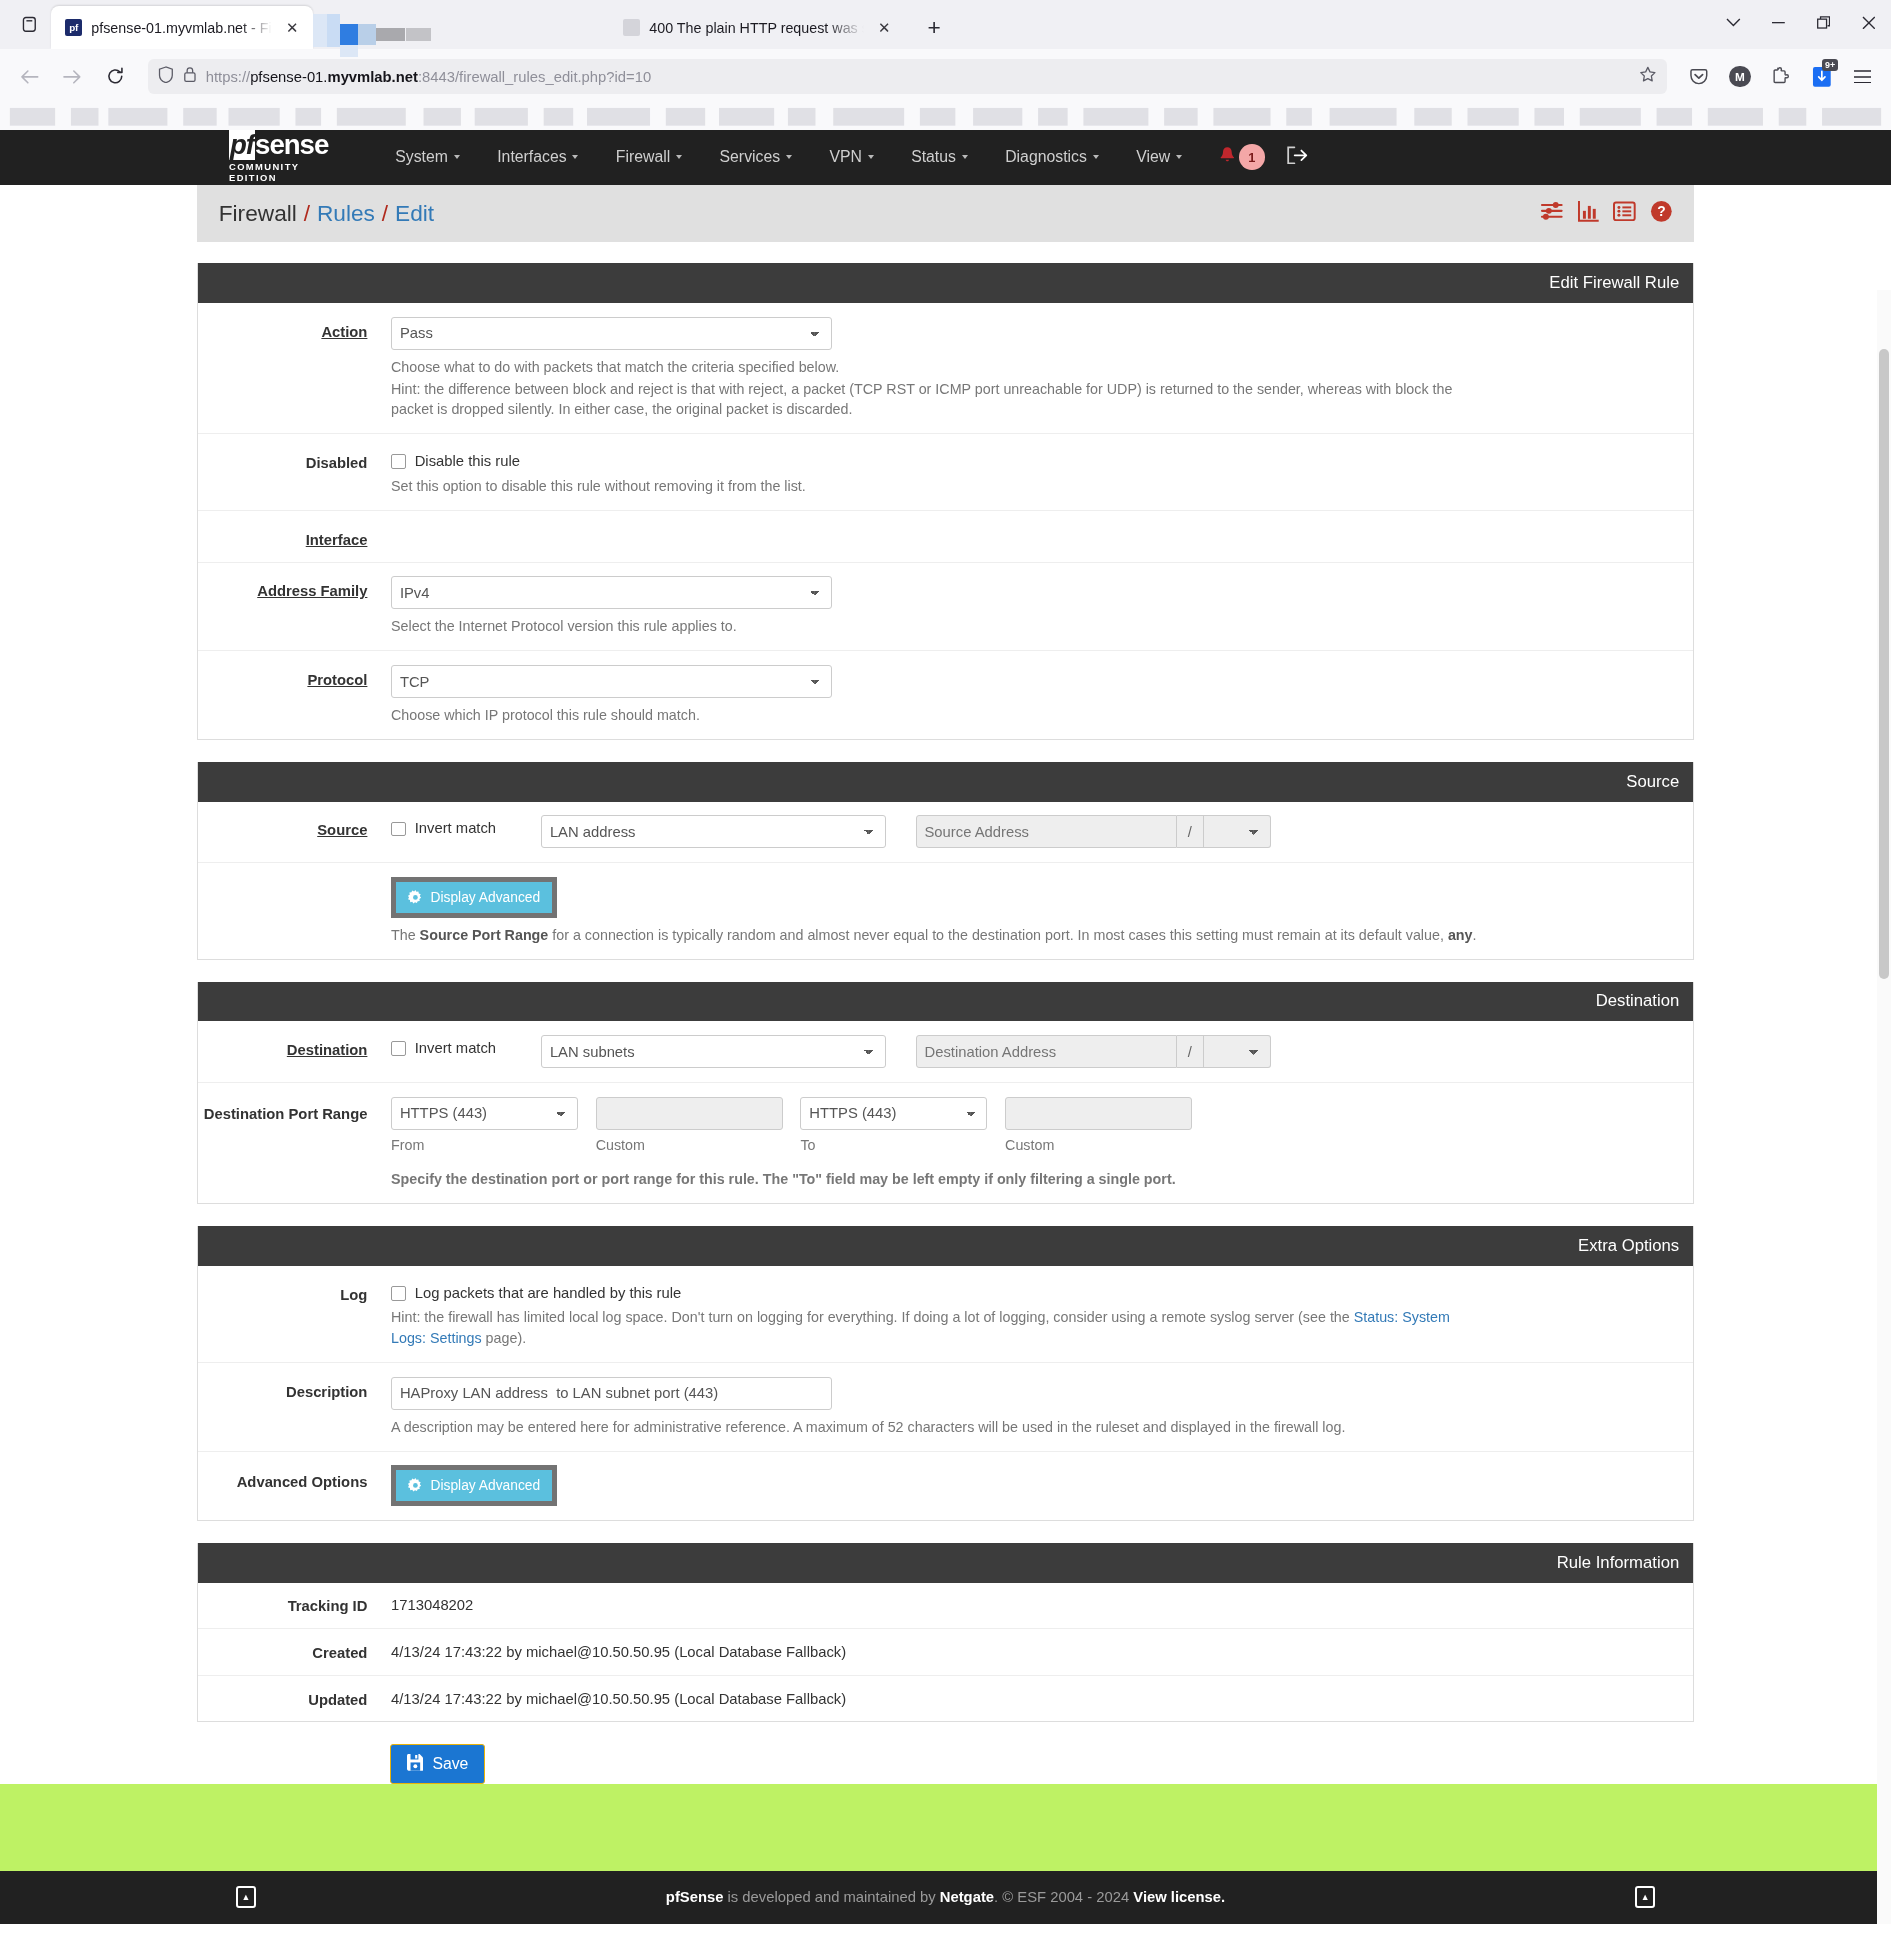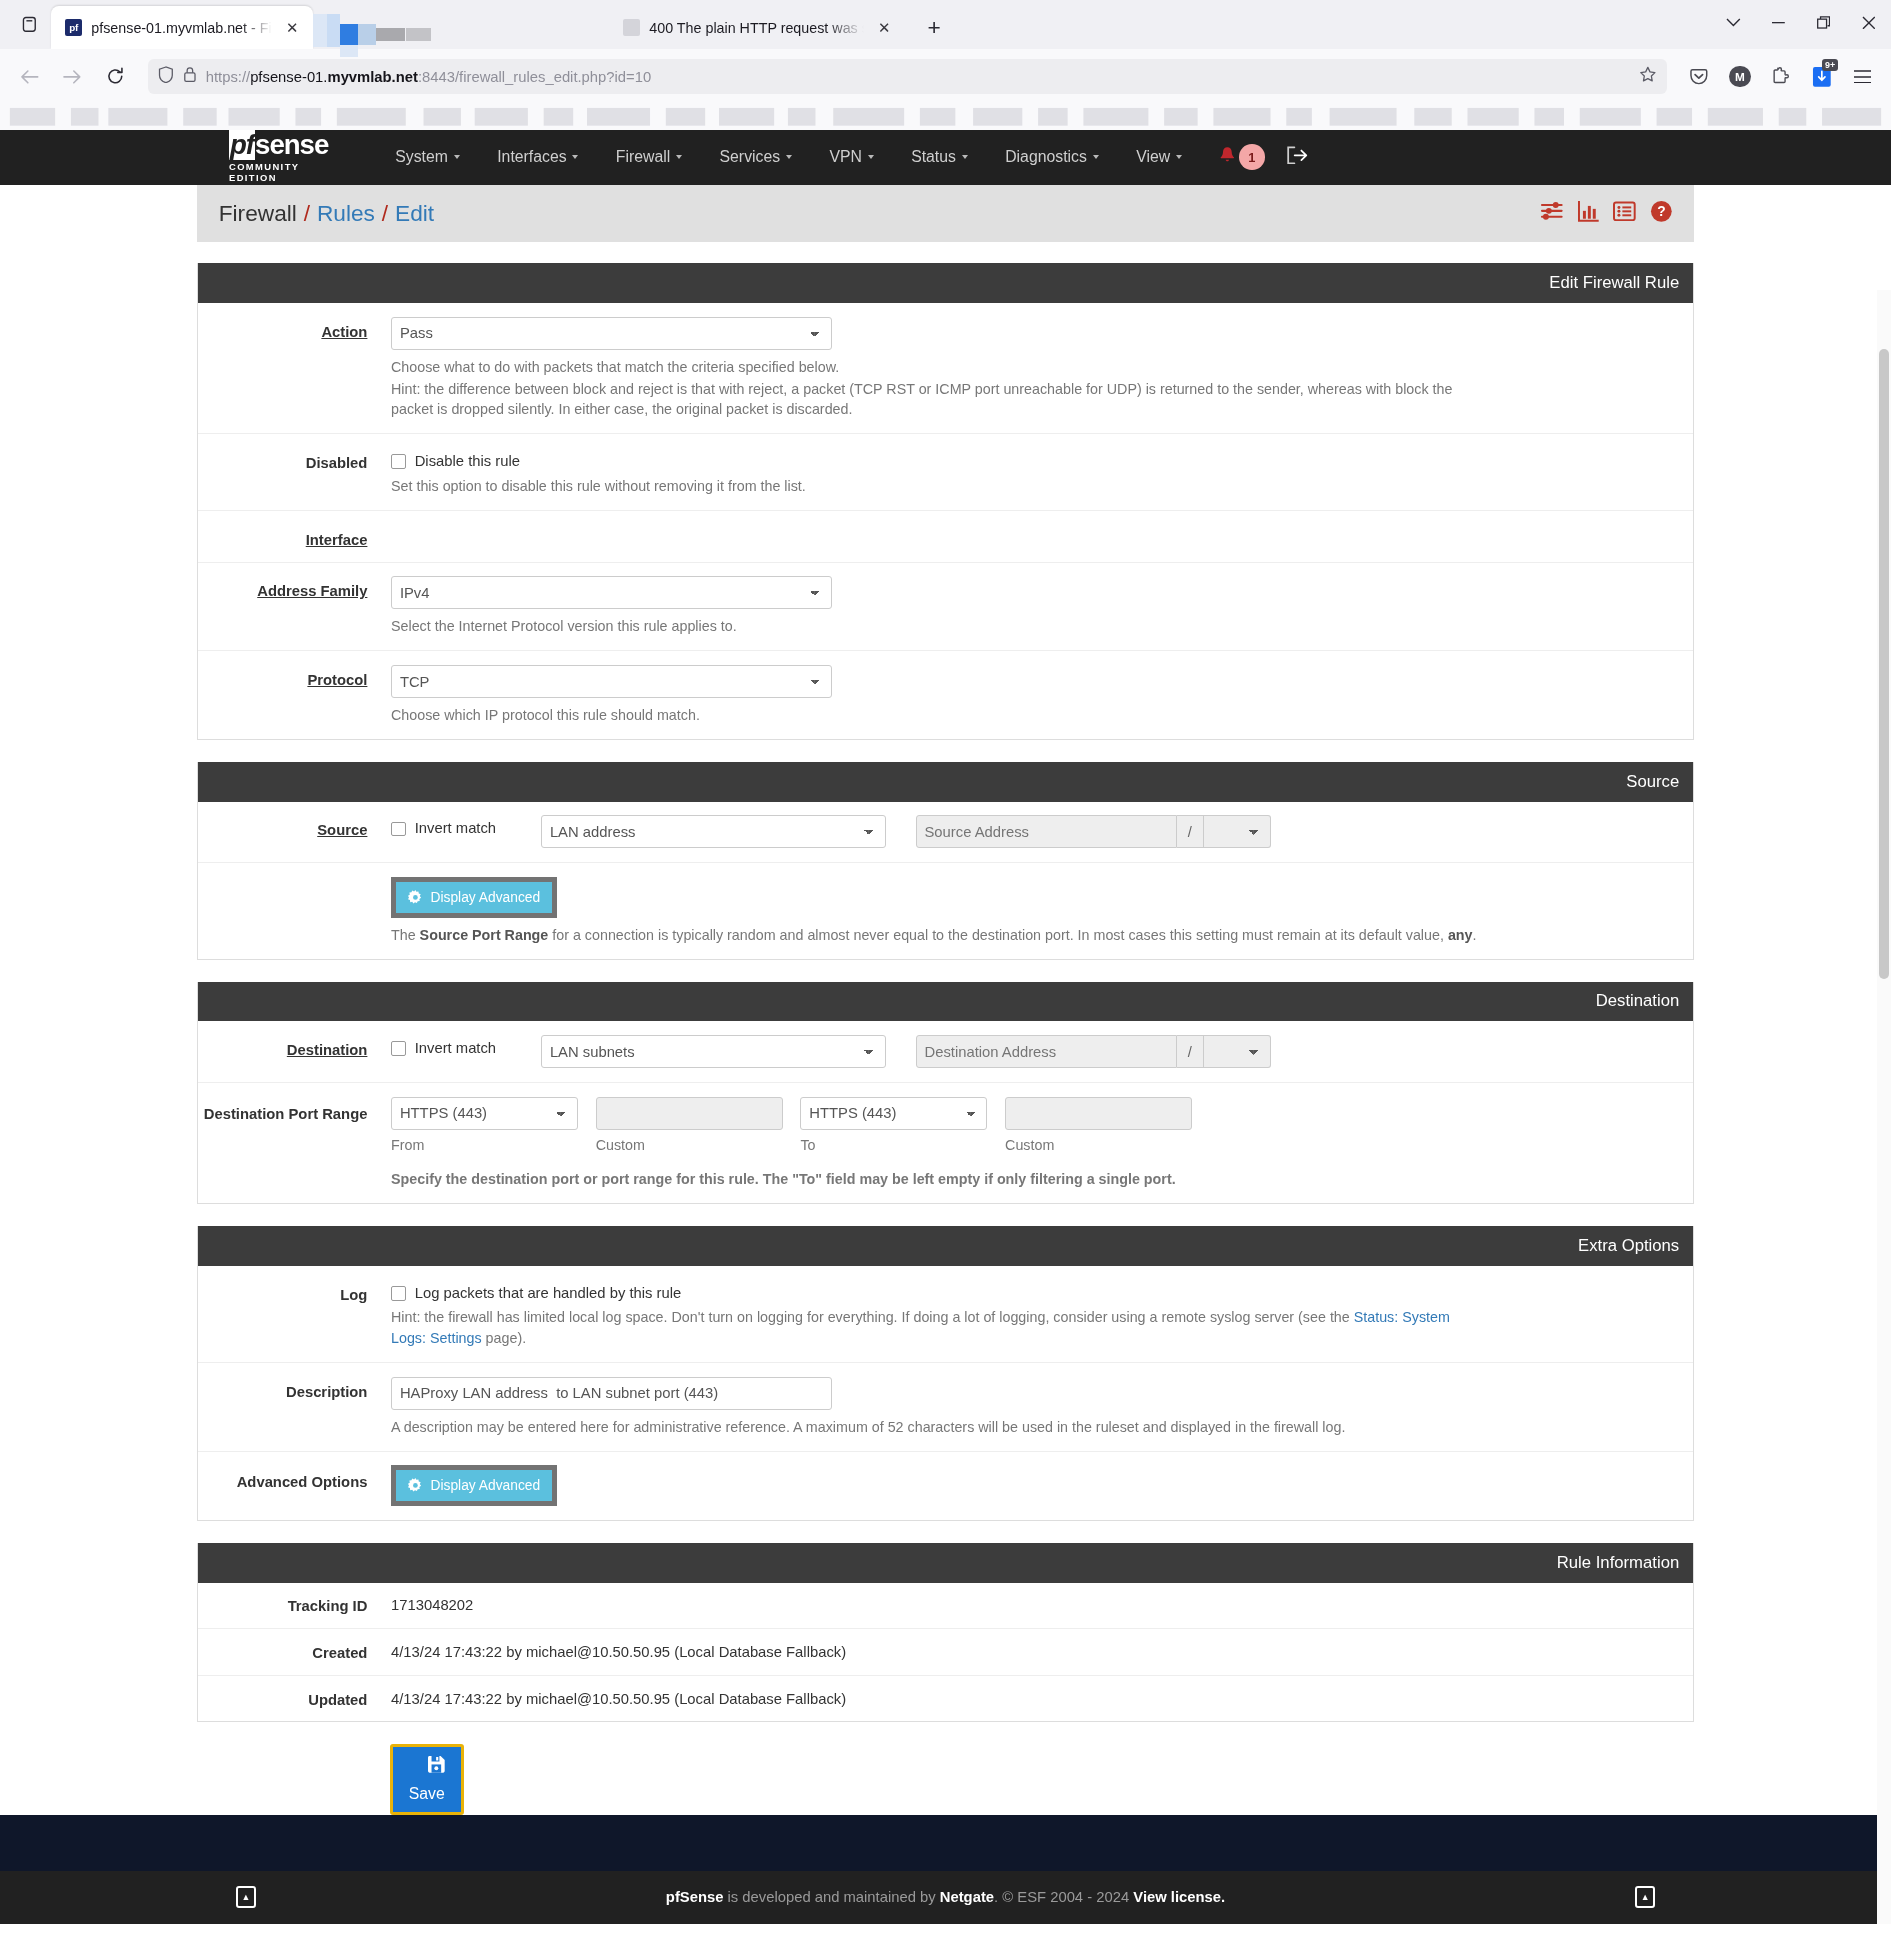--- a/index.html
+++ b/index.html
@@ -61,21 +61,21 @@
   .toolbar-icons > div { width:37px; height:35px; display:flex; align-items:center; justify-content:center; color:#2b2a33; }
   .avatar-circle { width:21.7px;height:21.7px;border-radius:50%;background:#4a4a52;color:#fff;
       font-size:11.8px;display:flex;align-items:center;justify-content:center;font-weight:600;}
   .ext-badge { position:relative; }
   .ext-badge .cnt { position:absolute; top:0px; right:2px; background:#4a4a52; color:#fff;
       font-size:8.9px; border-radius:3px; padding:1px 3px; font-weight:700; }
 
   .bookmarkbar { height:25.6px; background:#f9f9fb; position:relative; overflow:hidden; }
 
   
-  .page { width:1891px; height:calc(1954px - 160px); background:#0f172a; position:relative; overflow:hidden; }
+  .page { width:1891px; height:calc(1954px - 160px); background:#bef264; position:relative; overflow:hidden; }
   .pf-nav { height:55px; background:#212121; display:flex; align-items:center; padding-left:229px; }
   .brand { width:120px; margin-right:27.6px; }
   .brand .logo { font-size:27.6px; font-weight:700; color:#fff; line-height:1; letter-spacing:-1px; }
   .brand .logo .pf { background:#fff; color:#212121; padding:0 1px; font-style:italic; }
   .brand .edition { font-size:9.4px; color:#fff; letter-spacing:1.4px; font-weight:700; margin-top:2px; }
   .pf-nav-item { color:#cfcfcf; font-size:15.8px; padding:0 18.7px; display:flex; align-items:center; gap:5.9px; height:55px; }
   .caret { width:0;height:0;border-left:3.9px solid transparent;border-right:3.9px solid transparent;border-top:4.9px solid #b9b9b9; }
   .pf-nav-right { margin-left:auto; display:flex; align-items:center; gap:21.7px; padding-right:583px; }
   .bell-wrap { display:flex; align-items:center; gap:3px; }
   .badge-1 { width:25.6px;height:25.6px;border-radius:50%;background:#f4a7a7;color:#7a1a1a;
@@ -135,24 +135,23 @@
   .addr-grp input.pf { width:261px; border-radius:3px 0 0 3px; }
   .addr-grp .slash { width:27.6px;height:33px;border:1px solid #ccc;border-left:0;background:#eee;
       display:flex;align-items:center;justify-content:center;font-size:14.8px;color:#666;}
   .addr-grp select.pf { width:67px; border-left:0; border-radius:0 3px 3px 0; background-color:#eee; }
   .portrow { display:flex; gap:0; }
   .portcell { width:187px; margin-right:17.7px; }
   .portcell .sub { font-size:14.3px; color:#777; margin-top:6.9px; }
   .infoline { font-size:14.8px; color:#333; padding-top:6.9px; }
   .savebar { padding:21.7px 0 0 193px; }
   .btn-save {
-    background:#1b76d2; border:3px solid #eab308; color:#fff; border-radius:3px;
-    font-size:15.8px; padding:8.9px 15.8px; display:inline-flex; align-items:flex-end; gap:8.9px;
+    background:#1b76d2; border:1px solid #eab308; color:#fff; border-radius:3px;
+    font-size:15.8px; padding:8.9px 15.8px; display:inline-flex; align-items:center; gap:8.9px;
     font-family:"Liberation Sans", sans-serif;
-    flex-direction:column;
   }
 
   .pf-footer {
     position:absolute; left:0; bottom:0; width:1891px; height:53px; background:#212121;
     display:flex; align-items:center; justify-content:space-between; padding:0 236px;
     color:#9a9a9a; font-size:14.8px;
   }
   .pf-footer .mid b { color:#fff; font-weight:700; }
   .pf-footer .mid .lic { color:#fff; font-weight:700; }
   .ficon { width:19.7px;height:21.7px;border:2px solid #fff;border-radius:3px;display:flex;

